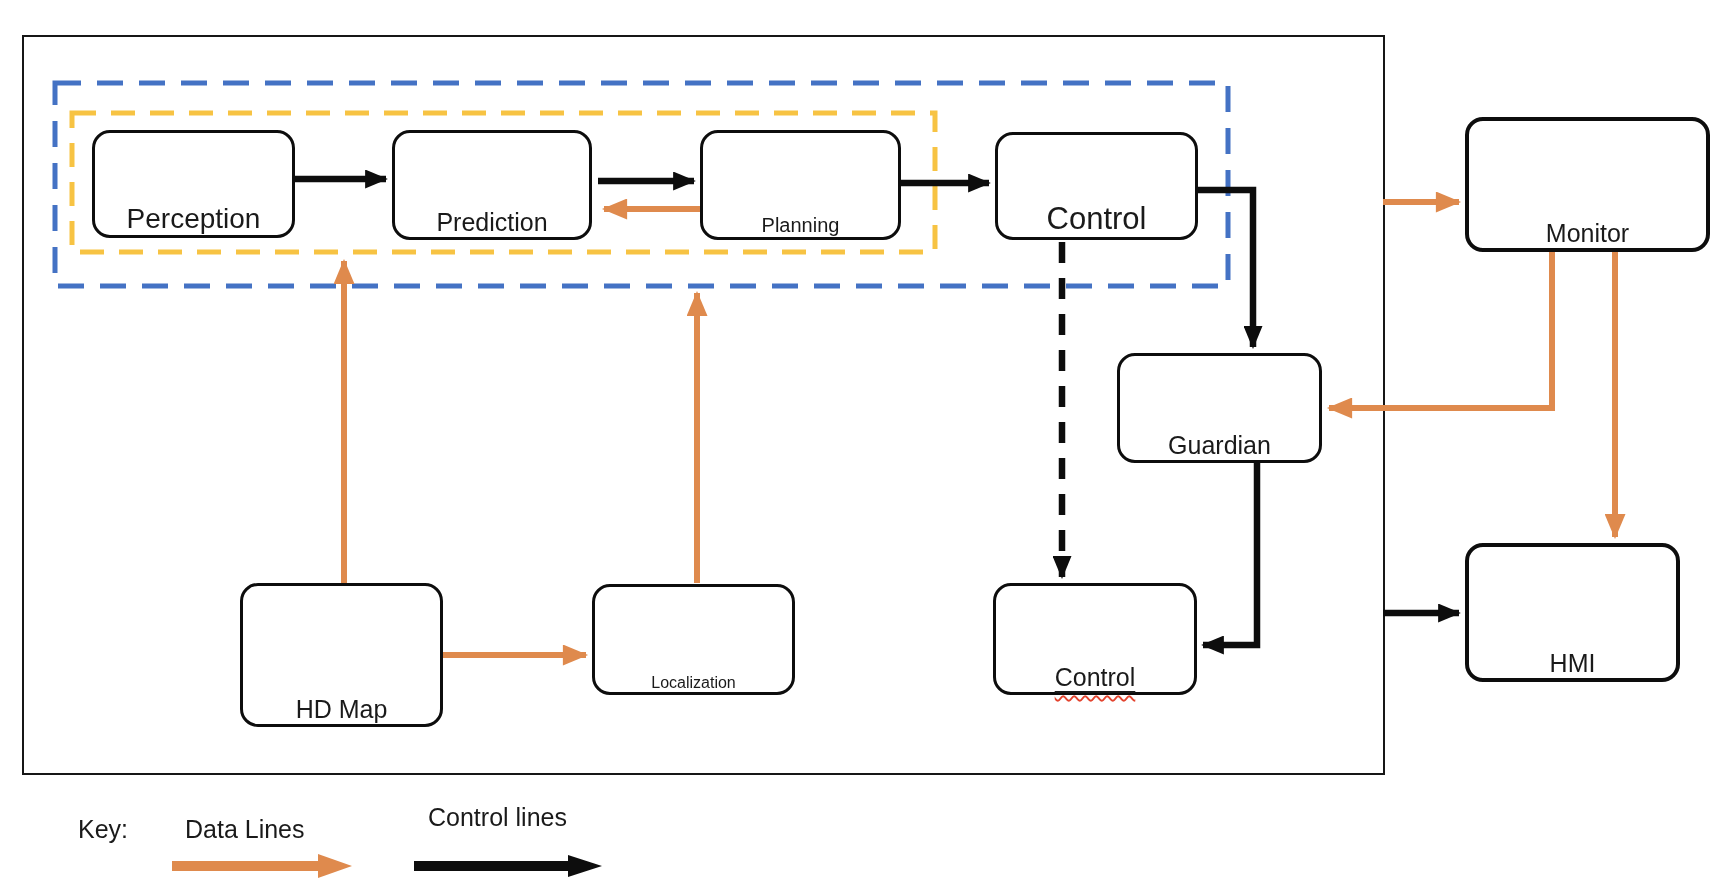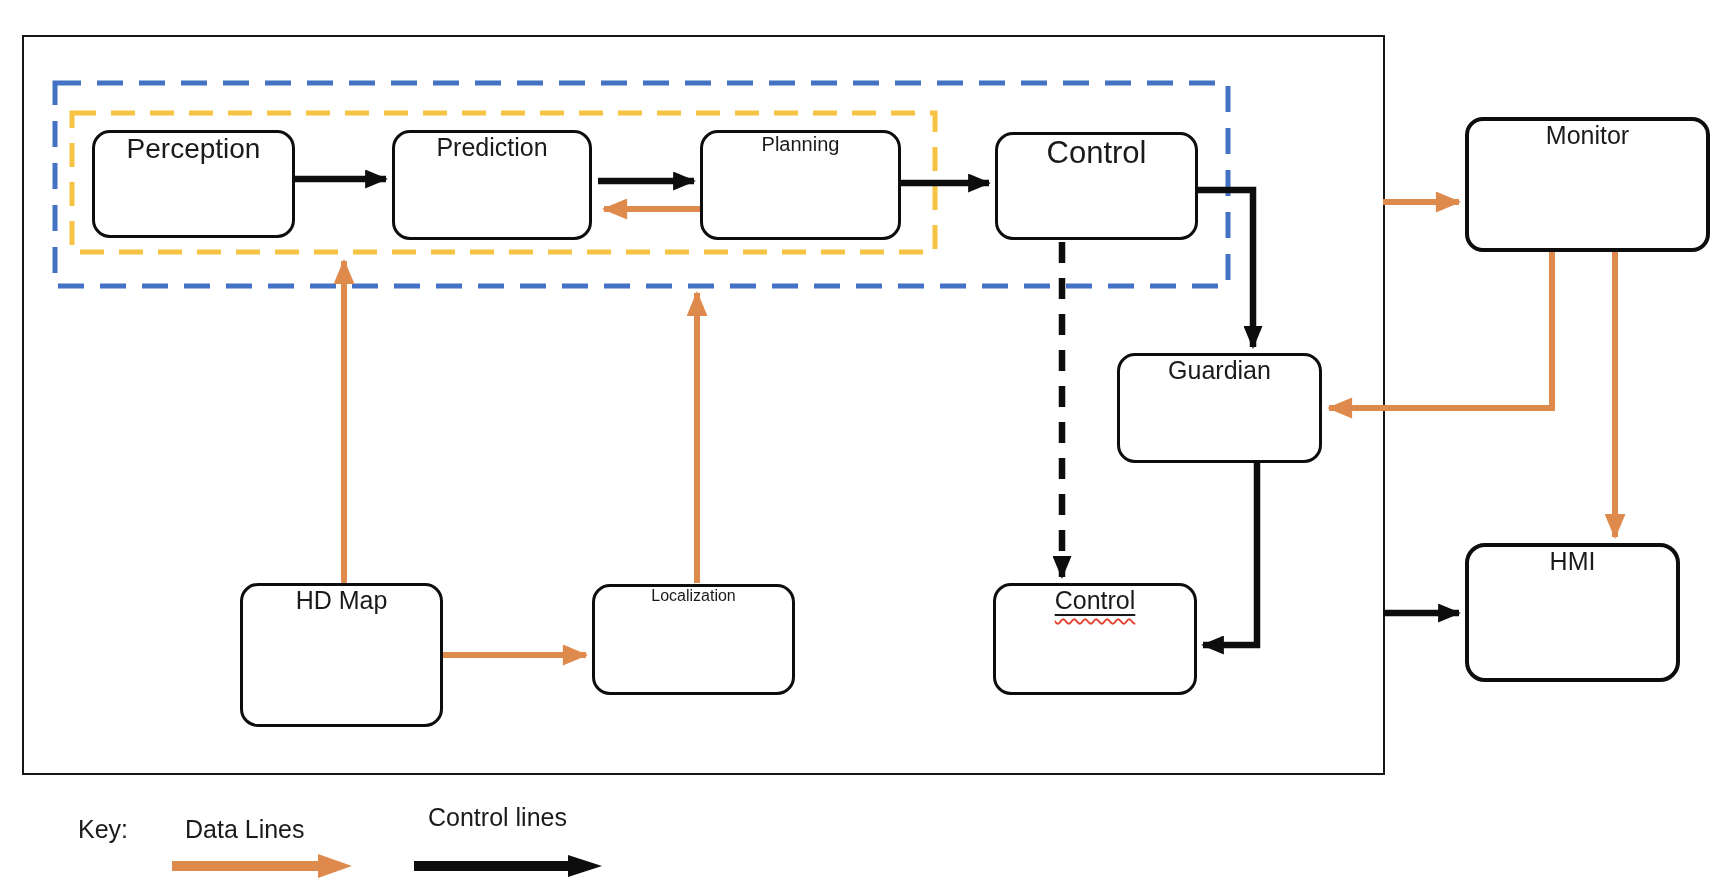--- a/index.html
+++ b/index.html
@@ -13,21 +13,21 @@
   }
   .arrow-layer{position:absolute;left:0;top:0;}
   .edge{fill:none;}
   .edge-control{stroke:#0d0d0d;stroke-width:6.5;}
   .edge-dashed{stroke-dasharray:21 15;}
   .edge-data{stroke:#DF8A4D;stroke-width:6;}
   .group-rect{fill:none;stroke-width:5;}
   .group-blue{stroke:#4472C4;stroke-dasharray:26 16;}
   .group-yellow{stroke:#F7C343;stroke-dasharray:24 15;}
   .node{
-    position:absolute;display:flex;align-items:flex-start;justify-content:center;
+    position:absolute;display:flex;align-items:flex-end;justify-content:center;
     background:#ffffff;border:3px solid #0d0d0d;border-radius:18px;
     font-size:25px;text-align:center;box-sizing:border-box;
   }
   .u-solid{text-decoration:underline;text-decoration-thickness:2px;text-underline-offset:5px;}
   .u-wavy{text-decoration:underline wavy #e3432e;text-decoration-thickness:1.5px;text-underline-offset:9px;}
   .key-area{position:absolute;left:0;top:771px;width:1424px;height:111px;}
   .key-text{position:absolute;font-size:25px;white-space:nowrap;}
   .key-arrow{position:absolute;}
 </style>
 </head>
@@ -89,21 +89,21 @@
       </div>
       <div class="node" style="left: 240px; top: 583px; width: 203px; height: 144px; font-size: 25px; border-width: 3px;">
         <span>HD Map</span>
       </div>
       <div class="node" style="left: 592px; top: 584px; width: 203px; height: 111px; font-size: 16px; border-width: 3px;">
         <span>Localization</span>
       </div>
       <div class="node" style="left: 1465px; top: 117px; width: 245px; height: 135px; font-size: 25px; border-width: 4px;">
         <span>Monitor</span>
       </div>
-      <div class="node" style="left: 1465px; top: 543px; width: 215px; height: 139px; font-size: 25px; border-width: 4px; border-radius: 20px;">
+      <div class="node" style="left: 1465px; top: 543px; width: 215px; height: 139px; font-size: 25px; border-width: 4px;">
         <span>HMI</span>
       </div>
     </div>
 
   <div class="key-area">
     <span class="key-text" style="left:78px;top:44px;">Key:</span>
 
     <span class="key-text" style="left:185px;top:44px;">Data Lines</span>
     <svg class="key-arrow" style="left:172px;top:82px;" width="182" height="26">
       <line x1="0" y1="13" x2="146" y2="13" stroke="#DF8A4D" stroke-width="10"></line>

